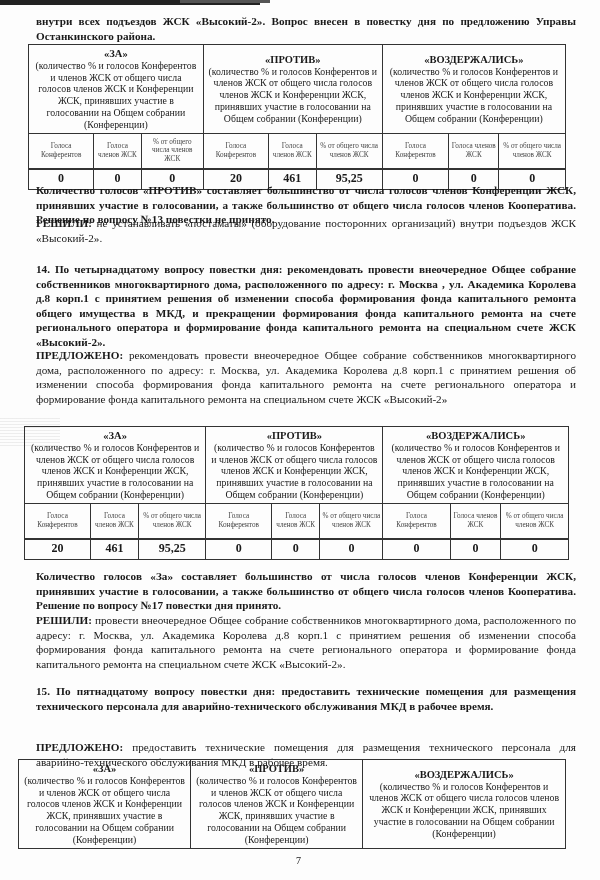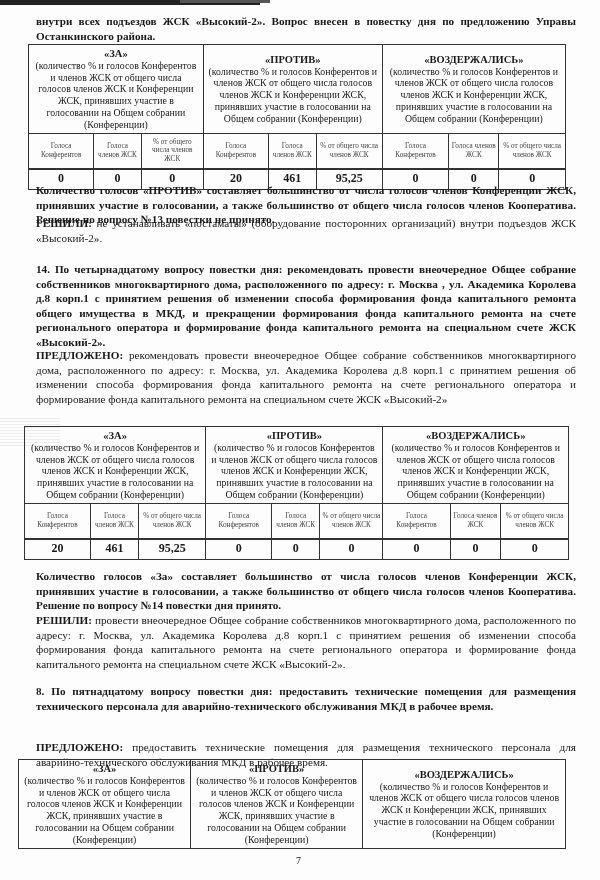--- a/index.html
+++ b/index.html
@@ -94,24 +94,24 @@
     <td class="val">0</td>
     <td class="val">0</td>
     <td class="val">0</td>
     <td class="val">0</td>
     <td class="val">0</td>
     <td class="val">0</td>
   </tr>
 </tbody>
   </table>
 
-<div class="p b" style="top:569px;">Количество голосов «За» составляет большинство от числа голосов членов Конференции ЖСК, принявших участие в голосовании, а также большинство от общего числа голосов членов Кооператива. Решение по вопросу №14 повестки дня принято.</div>
+<div class="p b" style="top:569px;">Количество голосов «За» составляет большинство от числа голосов членов Конференции ЖСК, принявших участие в голосовании, а также большинство от общего числа голосов членов Кооператива. Решение по вопросу №17 повестки дня принято.</div>
 <div class="p" style="top:613px;"><span class="b">РЕШИЛИ:</span><span> провести внеочередное Общее собрание собственников многоквартирного дома, расположенного по адресу: г. Москва, ул. Академика Королева д.8 корп.1 с принятием решения об изменении способа формирования фонда капитального ремонта на счете регионального оператора и формирование фонда капитального ремонта на специальном счете ЖСК «Высокий-2».</span></div>
 
-<div class="p b" style="top:684px;">8. По пятнадцатому вопросу повестки дня: предоставить технические помещения для размещения технического персонала для аварийно-технического обслуживания МКД в рабочее время.</div>
+<div class="p b" style="top:684px;">15. По пятнадцатому вопросу повестки дня: предоставить технические помещения для размещения технического персонала для аварийно-технического обслуживания МКД в рабочее время.</div>
 <div class="p" style="top:740px;"><span class="b">ПРЕДЛОЖЕНО:</span><span> предоставить технические помещения для размещения технического персонала для аварийно-технического обслуживания МКД в рабочее время.</span></div>
 
 <table class="vote" style="left:18px; top:759px; width:548px;">
   <tbody>
       <tr>
     <td class="head"><span class="t">«ЗА»</span><span>(количество % и голосов Конферентов и членов ЖСК от общего числа голосов членов ЖСК и Конференции ЖСК, принявших участие в голосовании на Общем собрании (Конференции)</span></td>
     <td class="head"><span class="t">«ПРОТИВ»</span><span>(количество % и голосов Конферентов и членов ЖСК от общего числа голосов членов ЖСК и Конференции ЖСК, принявших участие в голосовании на Общем собрании (Конференции)</span></td>
     <td class="head"><span class="t">«ВОЗДЕРЖАЛИСЬ»</span><span>(количество % и голосов Конферентов и членов ЖСК от общего числа голосов членов ЖСК и Конференции ЖСК, принявших участие в голосовании на Общем собрании (Конференции)</span></td>
   </tr>
 </tbody>

